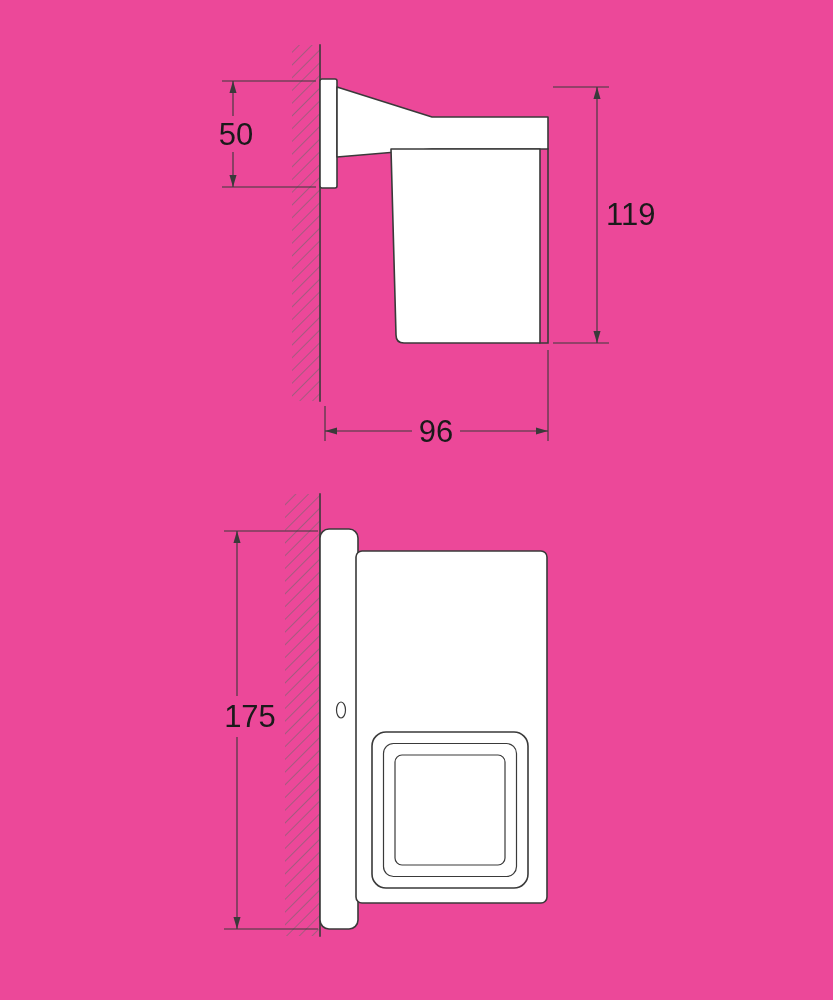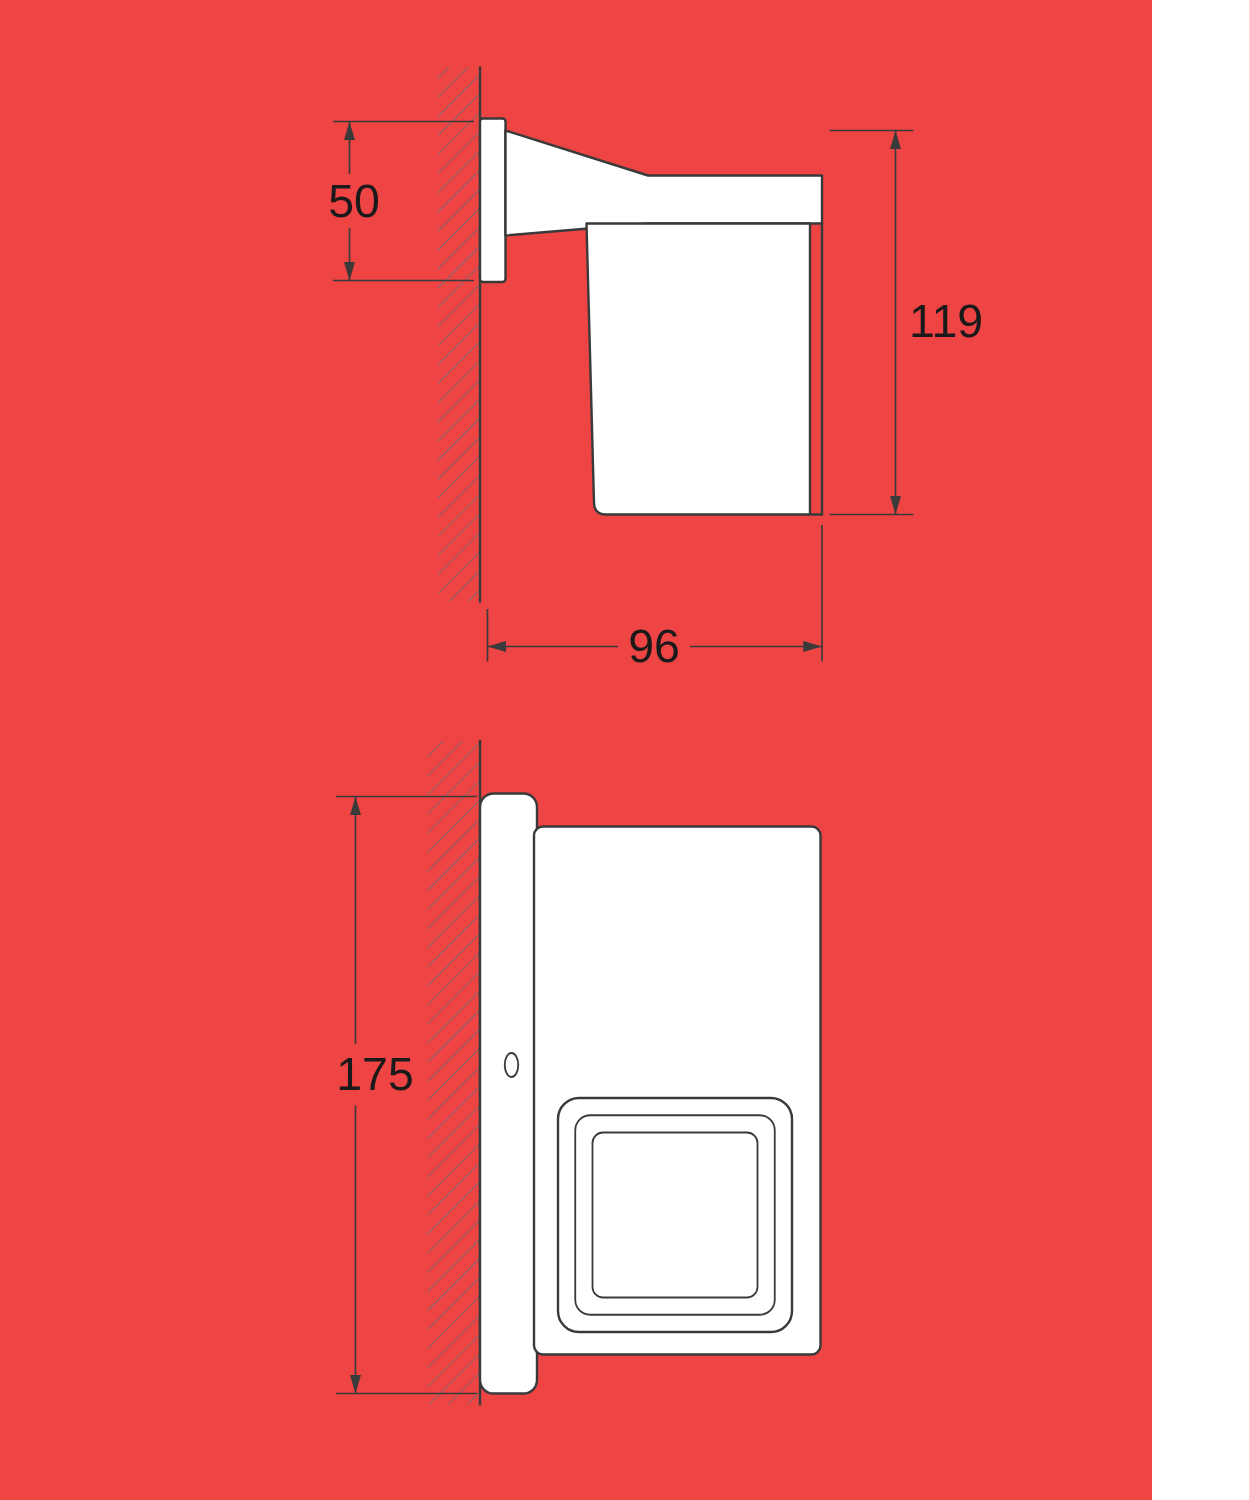--- a/index.html
+++ b/index.html
@@ -2,23 +2,23 @@
 <html><head>
 <meta charset="utf-8">
 <style>
   html, body {
     margin: 0;
     padding: 0;
     background: #ffffff;
   }
   .page {
     position: relative;
-    width: 768px;
+    width: 833px;
     height: 1000px;
-    background: #ef4444;
+    background: #ec4899;
     overflow: hidden;
     font-family: "Liberation Sans", sans-serif;
   }
   svg { display: block; }
   .geo {
     fill: #ffffff;
     stroke: #3a3a3a;
     stroke-width: 1.6;
     stroke-linejoin: round;
   }

